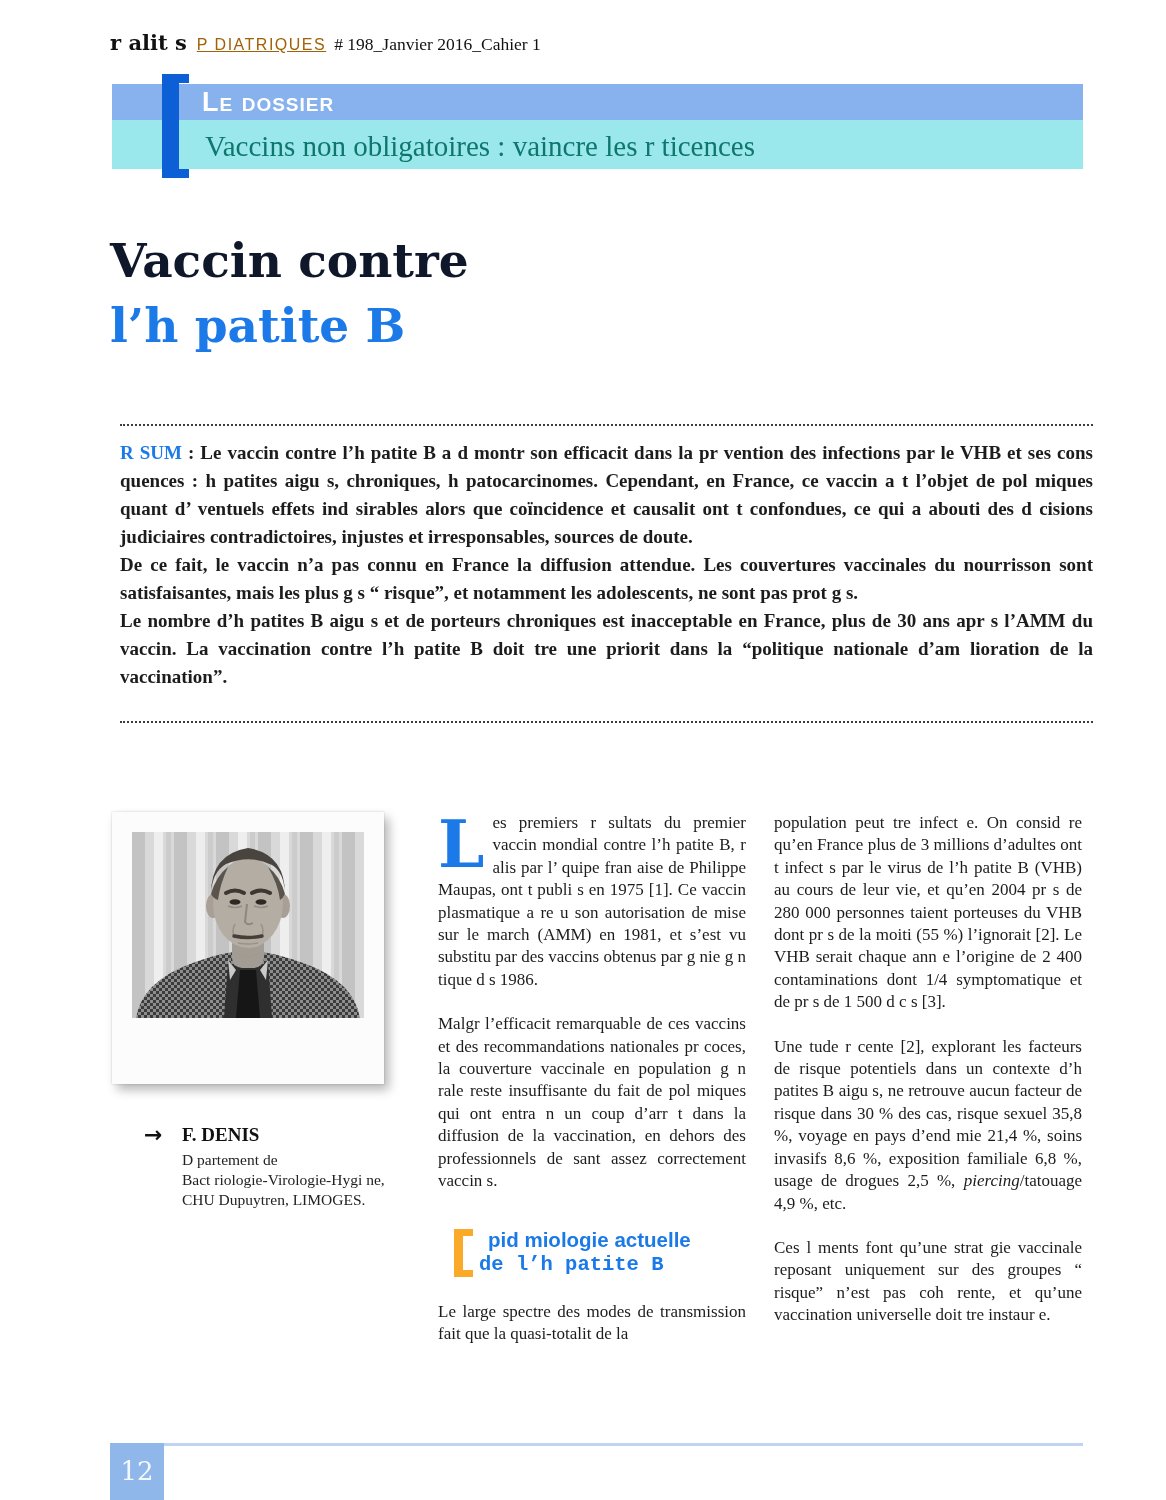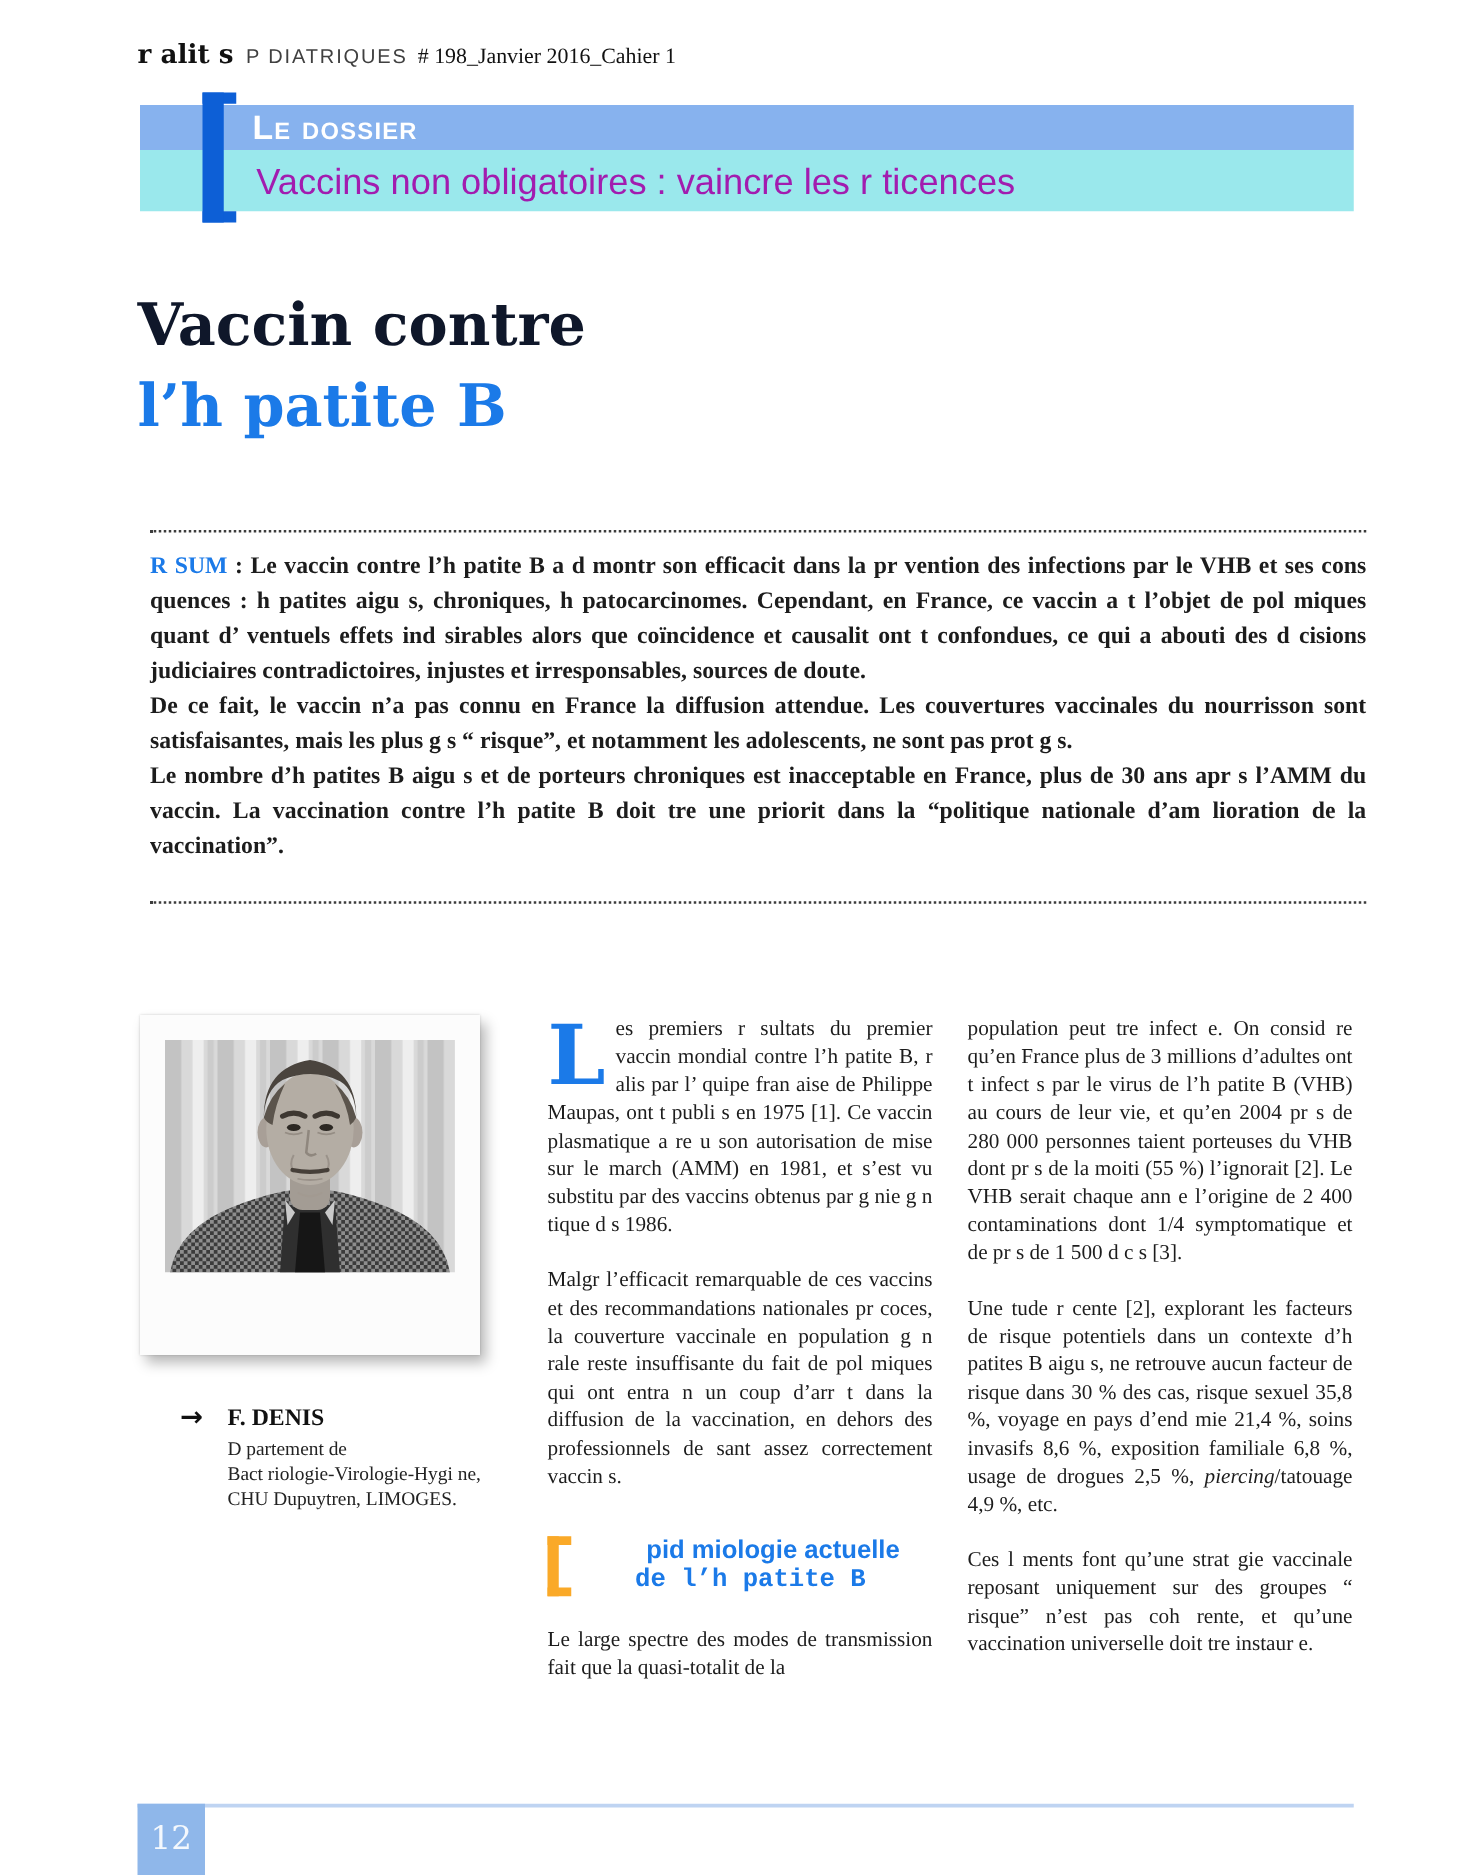--- a/index.html
+++ b/index.html
@@ -5,38 +5,38 @@
   * { margin:0; padding:0; box-sizing:border-box; }
   html,body { background:#ffffff; }
   .page {
     position:relative; width:1166px; height:1500px; background:#ffffff;
     font-family:"Liberation Serif", serif; color:#1c1c1c; overflow:hidden;
   }
 
   
   .masthead { position:absolute; left:110px; top:30px; white-space:nowrap; }
   .mh-brand { font-family:"DejaVu Serif", serif; font-weight:bold; font-size:21px; color:#111; }
-  .mh-mag   { font-family:"Liberation Sans", sans-serif; font-size:16px; letter-spacing:1.5px; color:#404040; margin-left:6px; }
+  .mh-mag   { font-family:"Liberation Sans", sans-serif; font-size:16px; letter-spacing:1.5px; color:#a16207; margin-left:6px;text-decoration:underline; }
   .mh-issue { font-family:"Liberation Serif", serif; font-size:17.5px; color:#111; margin-left:4px; }
 
   
   .band-top    { position:absolute; left:112px; top:84px;  width:971px; height:36px; background:#87b2ee; }
   .band-bottom { position:absolute; left:112px; top:120px; width:971px; height:49px; background:#9ae8ec; }
   .blue-bracket{
     position:absolute; left:162px; top:74px; width:27px; height:104px;
     border-left:17px solid #0d5fd6; border-top:9px solid #0d5fd6; border-bottom:9px solid #0d5fd6;
   }
   .kicker {
     position:absolute; left:202px; top:86px; color:#ffffff;
     font-family:"Liberation Sans", sans-serif; font-weight:bold; font-size:27px;
     font-variant:small-caps; letter-spacing:1px; line-height:32px;
   }
   .banner-title {
-    position:absolute; left:205px; top:126px; color:#a21caf;
-    font-family:Liberation Sans, sans-serif; font-size:29px; line-height:40px; font-weight:400;
+    position:absolute; left:205px; top:126px; color:#0f766e;
+    font-family:Liberation Serif, serif; font-size:29px; line-height:40px; font-weight:400;
   }
 
   
   .article-title { position:absolute; left:110px; top:228px; font-family:"DejaVu Serif", serif; font-weight:bold; font-size:47px; line-height:65px; }
   .article-title .t1 { display:block; color:#0f172a; }
   .article-title .t2 { display:block; color:#1b7ae8; }
 
   
   .abstract {
     position:absolute; left:110px; top:424px; width:973px; height:299px;
@@ -67,21 +67,21 @@
 
   
   .author { margin-top:40px; padding-left:72px; position:relative; }
   .author-arrow { position:absolute; left:34px; top:-2px; font-size:22px; font-weight:bold; color:#111;
                   font-family:"DejaVu Sans", sans-serif; letter-spacing:-2px; }
   .author-name { font-weight:bold; font-size:19px; color:#111; }
   .author-aff  { margin-top:4px; font-size:15.5px; line-height:20px; color:#222; }
   .aff-line { display:block; }
 
   
-  .section-heading { display:flex; align-items:flex-start; margin:34px 0 24px 0;gap:45px; }
+  .section-heading { display:flex; align-items:flex-start; margin:34px 0 24px 16px; }
   .orange-bracket {
     width:19px; height:48px; margin:2px 6px 0 0; flex:none;
     border-left:9px solid #faa928; border-top:7px solid #faa928; border-bottom:7px solid #faa928;
   }
   .heading-text { font-family:"Liberation Sans", sans-serif; font-weight:bold; color:#1b7ae8; font-size:20.5px; line-height:25px; }
   .h-line1 { display:block; padding-left:9px; }
   .h-line2 { display:block;font-family:Liberation Mono, monospace; }
   .ital { font-style:italic; }
 
   

